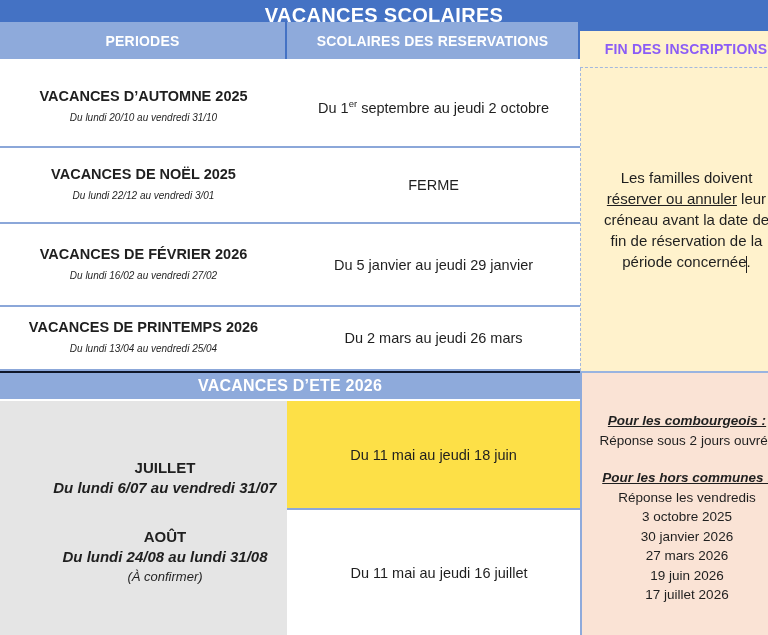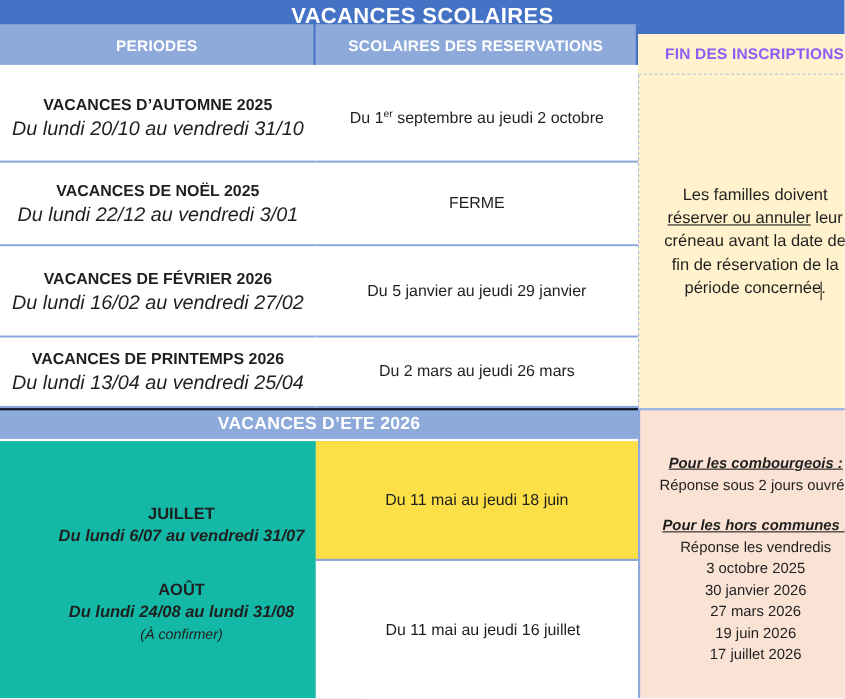--- a/index.html
+++ b/index.html
@@ -41,21 +41,21 @@
   .hdr-fin .t { color:#8b5cf6; font-weight:bold; font-size:14px; letter-spacing:.2px; }
   
   .rowcell { background:#fff; border-bottom:2px solid #8BA7D9; }
   .c1 { left:0; width:287px; }
   .c2 { left:287px; width:293px; }
   .r1 { top:68px;  height:80px; }
   .r2 { top:148px; height:76px; }
   .r3 { top:224px; height:83px; }
   .r4 { top:307px; height:64px; }
   .period-name { font-weight:bold; font-size:14.5px; line-height:19px; }
-  .period-dates { font-style:italic; font-size:18px; line-height:19px; margin-top:2px; }
+  .period-dates { font-style:italic; font-size:10px; line-height:19px; margin-top:2px; }
   .open-text { font-size:14.5px; }
   .open-text sup { font-size:9.5px; }
   .ferme { font-weight:normal; }
   
   .cream-cell {
     left:580px; top:68px; width:212px; height:303px;
     background:#FFF2CC;
     border-left:1px dashed #A3B8DE;
   }
   .note { font-size:15px; line-height:21px; width:200px; }
@@ -67,21 +67,21 @@
   
   .banner {
     left:0; top:371px; width:580px; height:30px;
     background:#8EAADB;
     border-top:2px solid #0f172a; border-bottom:2px solid #fff;
   }
   .banner .t { color:#fff; font-weight:bold; font-size:16px; letter-spacing:.2px; }
   
   .lavender-cell {
     left:0; top:401px; width:331px; height:234px;
-    background:#14b8a6;
+    background:#e5e5e5;
     border-right:1px dashed #B8C7E6;
     justify-content:flex-start;
     padding-top:57px;
   }
   .month-title { font-weight:bold; font-size:15px; line-height:20px; }
   .month-dates { font-weight:bold; font-style:italic; font-size:15px; line-height:20px; }
   .month-note { font-style:italic; font-size:13px; line-height:16px; margin-top:2px;text-align:center; }
   .aout-block { margin-top:29px; }
   
   .summer-r1 { left:287px; top:401px; width:293px; height:109px; background:#fde047; border-bottom:2px solid #8BA7D9; }

